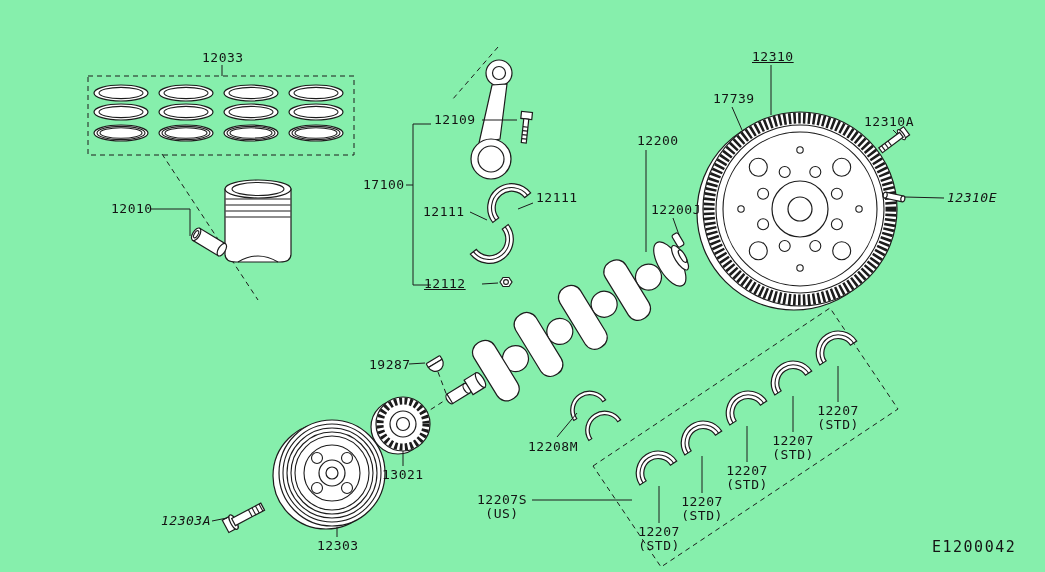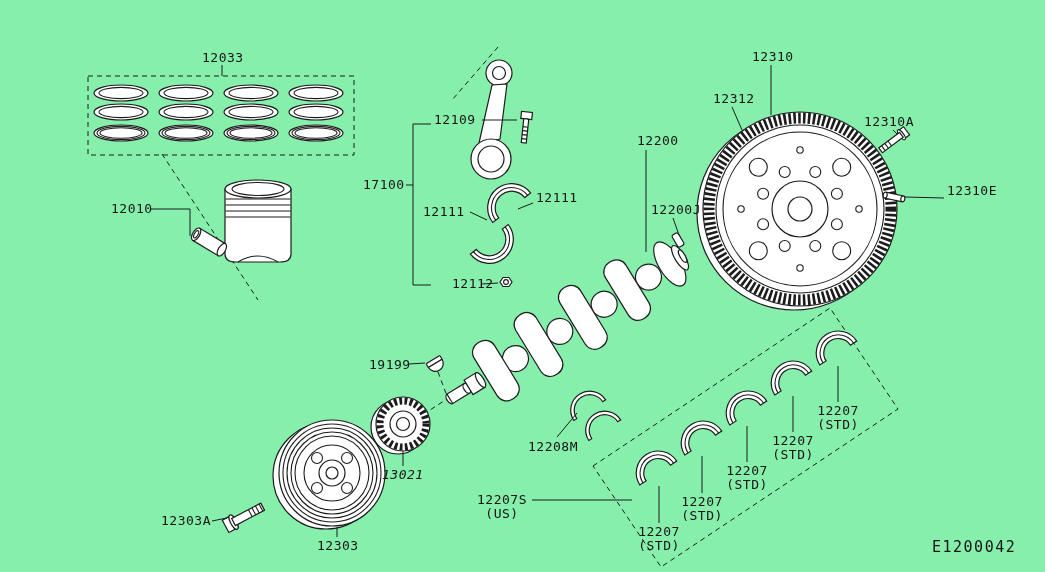--- a/index.html
+++ b/index.html
@@ -245,30 +245,30 @@
     <line class="lead" x1="838" y1="402" x2="838" y2="366"></line>
   </g>
 </svg>
 
 <div class="lbl c" style="left:202px;top:51px;width:40px;">12033</div>
 <div class="lbl" style="left:111px;top:202px;">12010</div>
 <div class="lbl" style="left:434px;top:113px;">12109</div>
 <div class="lbl" style="left:363px;top:178px;">17100</div>
 <div class="lbl" style="left:423px;top:205px;">12111</div>
 <div class="lbl" style="left:536px;top:191px;">12111</div>
-<div class="lbl" style="left:452px;top:277px;">12112</div>
+<div class="lbl" style="left:424px;top:277px;text-decoration:underline;">12112</div>
 <div class="lbl" style="left:637px;top:134px;text-align:right;">12200</div>
 <div class="lbl" style="left:651px;top:203px;">12200J</div>
-<div class="lbl" style="left:752px;top:50px;">12310</div>
-<div class="lbl" style="left:713px;top:92px;">12312</div>
+<div class="lbl" style="left:752px;top:50px;text-decoration:underline;">12310</div>
+<div class="lbl" style="left:713px;top:92px;">17739</div>
 <div class="lbl" style="left:864px;top:115px;">12310A</div>
-<div class="lbl" style="left:947px;top:184px;">12310E</div>
-<div class="lbl" style="left:369px;top:358px;">19199</div>
-<div class="lbl" style="left:382px;top:468px;font-style:italic;">13021</div>
-<div class="lbl" style="left:161px;top:514px;">12303A</div>
+<div class="lbl" style="left:947px;top:191px;font-style:italic;">12310E</div>
+<div class="lbl" style="left:369px;top:358px;">19287</div>
+<div class="lbl" style="left:382px;top:468px;">13021</div>
+<div class="lbl" style="left:161px;top:514px;font-style:italic;">12303A</div>
 <div class="lbl" style="left:317px;top:539px;">12303</div>
 <div class="lbl" style="left:528px;top:440px;">12208M</div>
 <div class="lbl c" style="left:474px;top:493px;width:56px;">12207S
 (US)</div>
 <div class="lbl c" style="left:638px;top:525px;width:42px;">12207
 (STD)</div>
 <div class="lbl c" style="left:681px;top:495px;width:42px;">12207
 (STD)</div>
 <div class="lbl c" style="left:726px;top:464px;width:42px;">12207
 (STD)</div>

